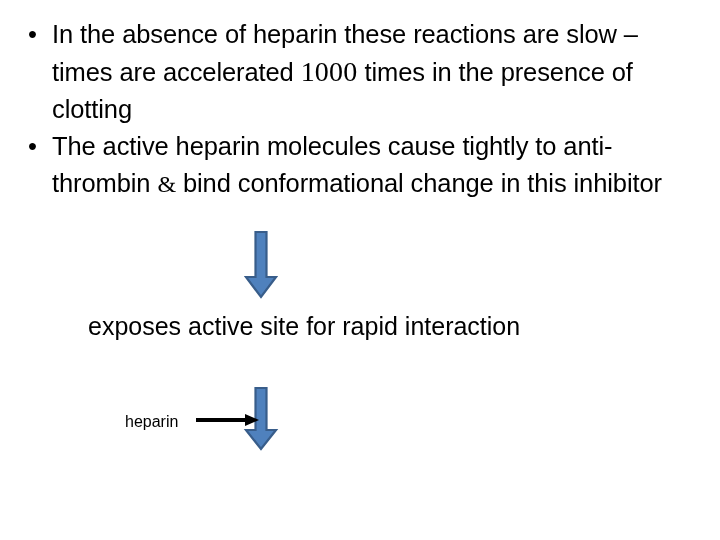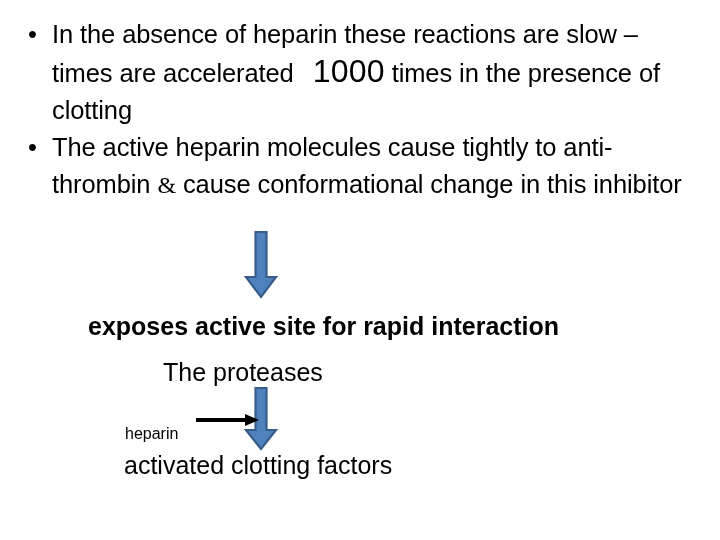--- a/index.html
+++ b/index.html
@@ -46,50 +46,49 @@
     margin-top: 0px;
   }
   .bullet-marker {
     position: absolute;
     left: 10px;
     top: 0;
     font-size: 25.5px;
     line-height: 37px;
   }
   .num-alt {
-    font-family: Liberation Sans, sans-serif;
-    font-size: 32px;
+    font-family: Liberation Serif, serif;
+    font-size: 28px;
     letter-spacing: 0.2px;
-    margin-left: 12px;
   }
   .amp-alt {
     font-family: "Liberation Serif", serif;
     font-size: 24px;
   }
 
   
   .free-text {
     position: absolute;
     font-size: 25px;
     line-height: 30px;
     white-space: nowrap;
     color: #000000;
   }
-  #line-exposes { left: 88px;  top: 311px; font-weight: bold; }
+  #line-exposes { left: 88px;  top: 311px; }
   #line-proteases { left: 163px; top: 357px; }
   #line-activated { left: 124px; top: 450px; }
 
   .small-label {
     position: absolute;
     font-size: 16px;
     line-height: 20px;
     white-space: nowrap;
     color: #000000;
   }
-  #label-heparin { left: 125px; top: 424px; }
+  #label-heparin { left: 125px; top: 412px; }
 
   
   .blue-arrow {
     position: absolute;
     display: block;
   }
   #arrow-down-top  { left: 243px; top: 231px; }
   #arrow-down-bot  { left: 243px; top: 387px; }
 
   
@@ -104,39 +103,37 @@
 
 <div class="slide">
 
   <ul class="bullet-list">
 
     <li class="bullet-item">
       <span class="bullet-marker">•</span><span>In the absence of heparin these reactions are slow – times are accelerated </span><span class="num-alt">1000</span><span> times in the presence of clotting</span>
     </li>
 
     <li class="bullet-item">
-      <span class="bullet-marker">•</span><span>The active heparin molecules cause tightly to anti-thrombin </span><span class="amp-alt">&amp;</span><span> cause conformational change in this inhibitor</span>
+      <span class="bullet-marker">•</span><span>The active heparin molecules cause tightly to anti-thrombin </span><span class="amp-alt">&amp;</span><span> bind conformational change in this inhibitor</span>
     </li>
 
   </ul>
 
   <svg id="arrow-down-top" class="blue-arrow" width="36" height="68" viewBox="0 0 36 68" aria-hidden="true">
     <polygon points="12.5,1 23.5,1 23.5,46 33,46 18,66 3,46 12.5,46" fill="#4f81bd" stroke="#385d8a" stroke-width="2.2" stroke-linejoin="miter"></polygon>
   </svg>
 
   <div class="free-text" id="line-exposes">exposes active site for rapid interaction</div>
 
-  <div class="free-text" id="line-proteases">The proteases</div>
 
   <svg id="arrow-down-bot" class="blue-arrow" width="36" height="64" viewBox="0 0 36 64" aria-hidden="true">
     <polygon points="12.5,1 23.5,1 23.5,43 33,43 18,62 3,43 12.5,43" fill="#4f81bd" stroke="#385d8a" stroke-width="2.2" stroke-linejoin="miter"></polygon>
   </svg>
 
   <div class="small-label" id="label-heparin">heparin</div>
 
   <svg id="arrow-heparin-right" width="66" height="14" viewBox="0 0 66 14" aria-hidden="true">
     <line x1="1" y1="7" x2="52" y2="7" stroke="#000000" stroke-width="4.2"></line>
     <polygon points="50,1 64,7 50,13" fill="#000000"></polygon>
   </svg>
 
-  <div class="free-text" id="line-activated">activated clotting factors</div>
 
 </div>
 
 </body></html>

